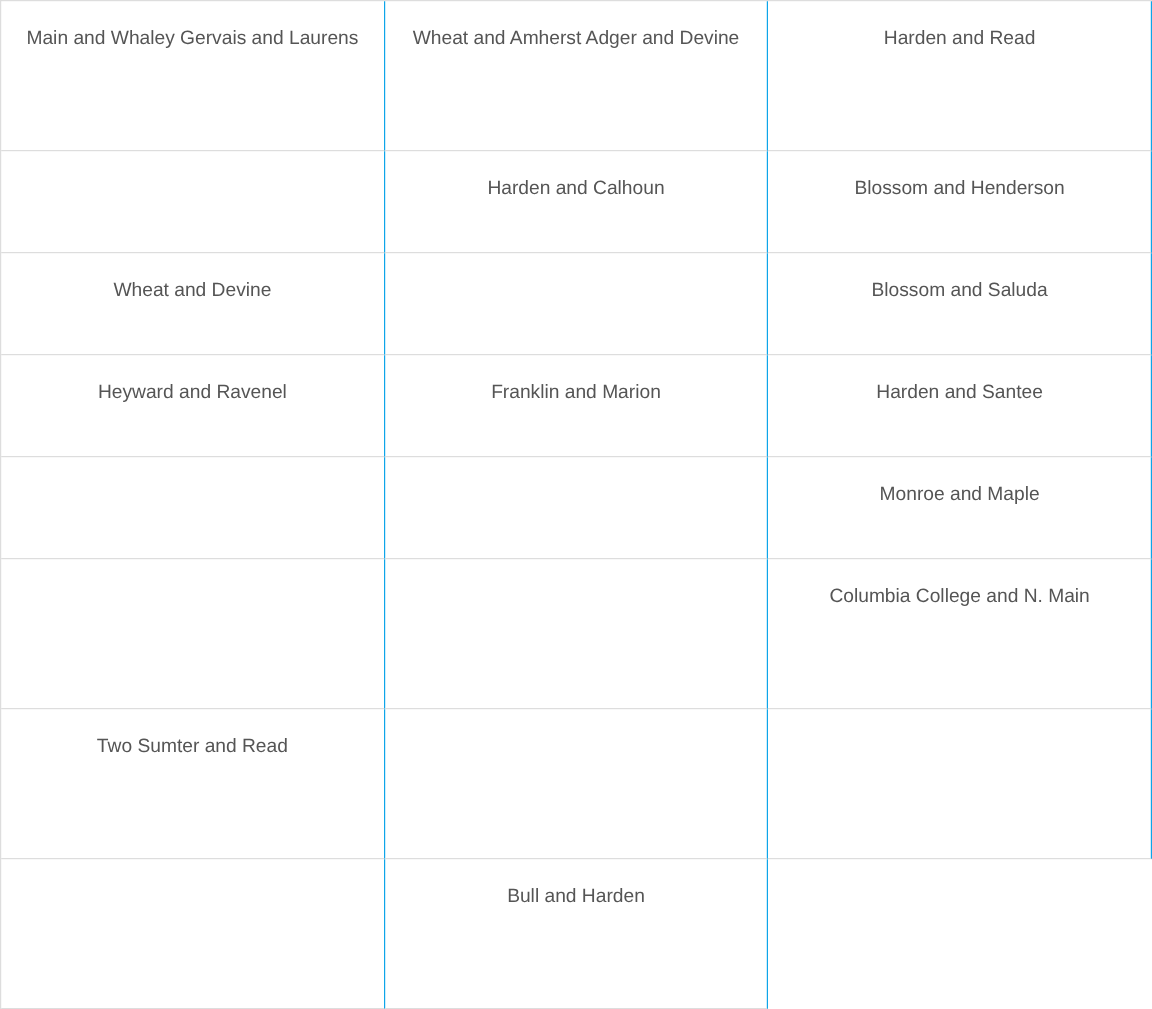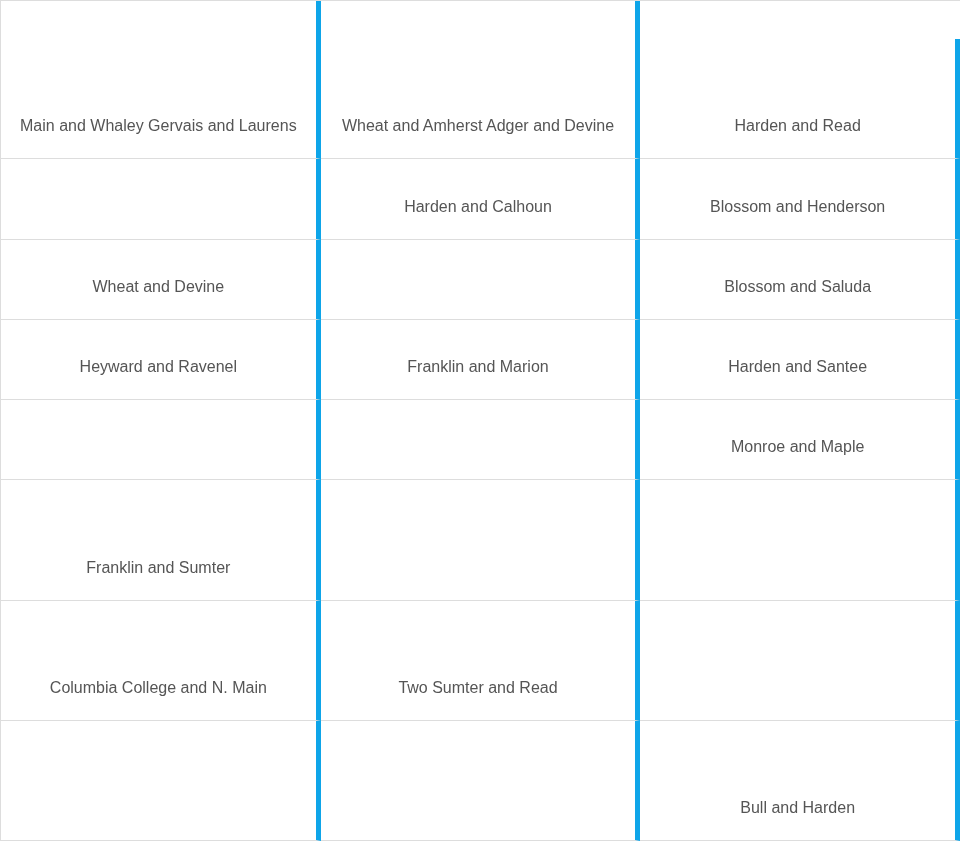--- a/index.html
+++ b/index.html
@@ -18,42 +18,42 @@
     .grid-container {
       display: grid;
       grid-template-columns: 1fr 1fr 1fr;
       width: 960px;
       min-height: 841px;
       border-top: 1px solid #ddd;
       border-left: 1px solid #ddd;
     }
 
     .grid-cell {
-      border-right: 5px solid #0ea5e9;
+      border-right: 1px solid #0ea5e9;
       border-bottom: 1px solid #ddd;
       display: flex;
-      align-items: flex-end;
+      align-items: flex-start;
       justify-content: center;
       text-align: center;
       padding: 20px 15px;
       line-height: 1.5;
       min-height: 80px;
     }
   </style>
 </head>
 <body>
 
 <div class="grid-container">
 <div class="grid-cell" style="min-height: 120px;">
       <span>Main and Whaley Gervais and Laurens</span>
     </div>
     <div class="grid-cell" style="min-height: 120px;">
       <span>Wheat and Amherst Adger and Devine</span>
     </div>
-    <div class="grid-cell" style="min-height: 120px; margin-top: 38px;">
+    <div class="grid-cell" style="min-height: 120px;">
       <span>Harden and Read</span>
     </div>
     <div class="grid-cell"></div>
     <div class="grid-cell">
       <span>Harden and Calhoun</span>
     </div>
     <div class="grid-cell">
       <span>Blossom and Henderson</span>
     </div>
     <div class="grid-cell">
@@ -70,23 +70,20 @@
       <span>Franklin and Marion</span>
     </div>
     <div class="grid-cell">
       <span>Harden and Santee</span>
     </div>
     <div class="grid-cell"></div>
     <div class="grid-cell"></div>
     <div class="grid-cell">
       <span>Monroe and Maple</span>
     </div>
-    <div class="grid-cell">
-      <span>Franklin and Sumter</span>
-    </div>
     <div class="grid-cell" style="min-height: 120px;"></div>
     <div class="grid-cell" style="min-height: 120px;"></div>
     <div class="grid-cell" style="min-height: 120px;">
       <span>Columbia College and N. Main</span>
     </div>
     <div class="grid-cell" style="min-height: 120px;">
       <span>Two Sumter and Read</span>
     </div>
     <div class="grid-cell" style="min-height: 120px;"></div>
     <div class="grid-cell" style="min-height: 120px;"></div>

